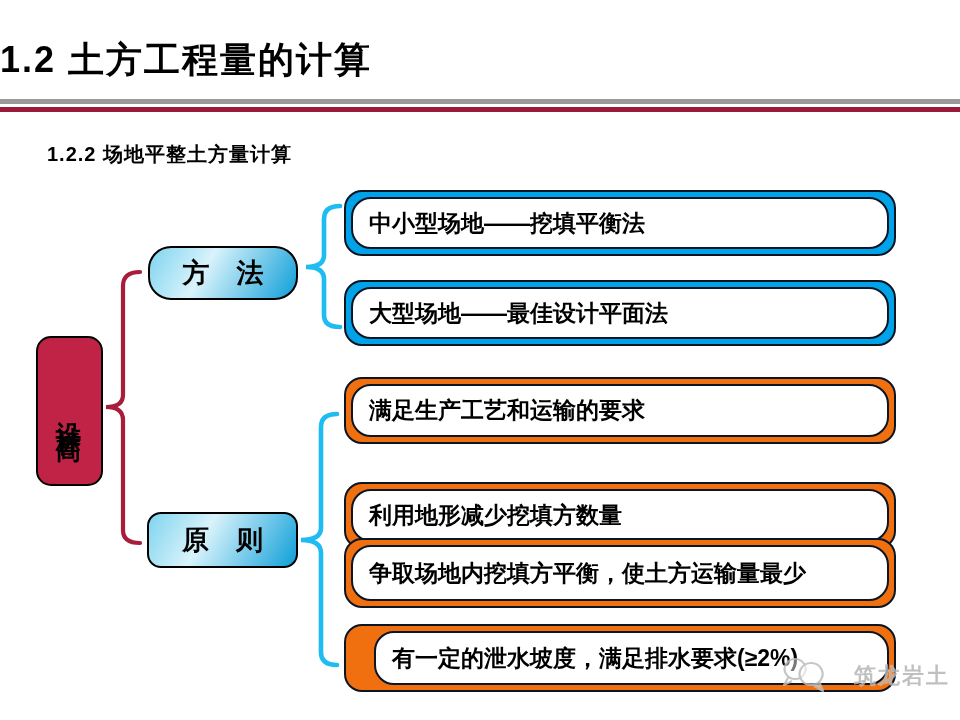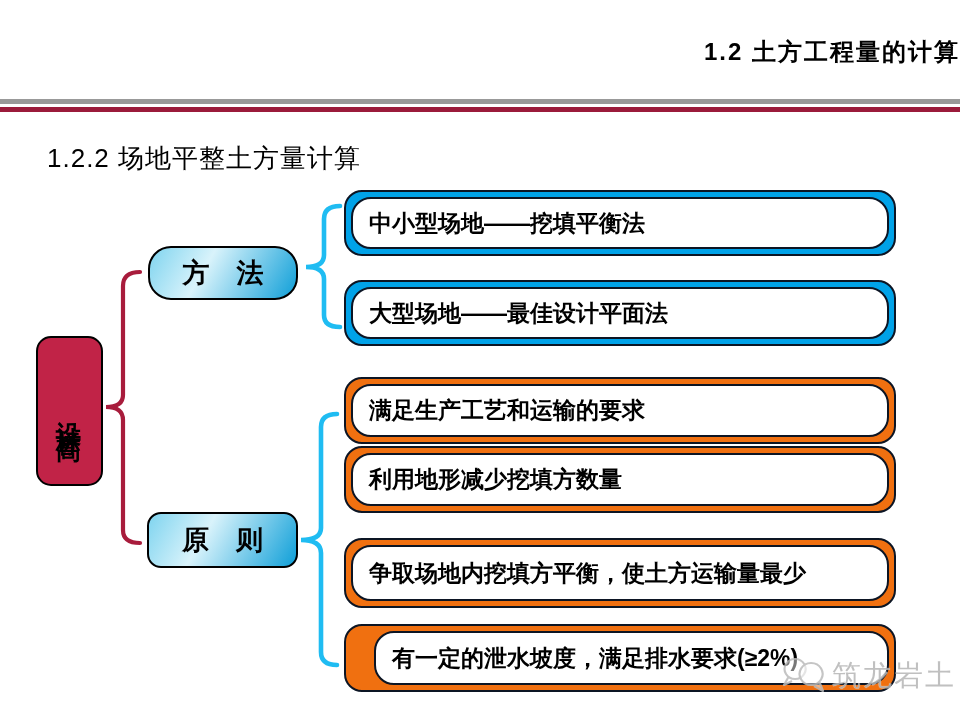--- a/index.html
+++ b/index.html
@@ -5,29 +5,29 @@
   html,body{margin:0;padding:0;background:#e8e8e8;}
   .slide{
     position:relative;width:960px;height:720px;margin:0 auto;
     background:#ffffff;overflow:hidden;
     font-family:"Liberation Sans","DejaVu Sans",sans-serif;
     color:#000;
   }
   
   .title{
     position:absolute;top:36px;left:0;width:100%;
-    text-align:right;font-size:24px;font-weight:bold;
+    text-align:left;font-size:36px;font-weight:bold;
     letter-spacing:2px;color:#000;
   }
   .rule{position:absolute;left:0;width:960px;}
   .rule.gray{top:99px;height:5px;background:#999999;}
   .rule.crimson{top:107px;height:5px;background:#9b1b3b;}
   .subtitle{
     position:absolute;top:141px;left:47px;
-    font-size:26px;font-weight:normal;letter-spacing:1px;
+    font-size:20px;font-weight:bold;letter-spacing:1px;
   }
   
   .root-box{
     position:absolute;left:36px;top:336px;width:67px;height:150px;
     box-sizing:border-box;background:#c12347;border:2.5px solid #000;
     border-radius:15px;display:flex;align-items:center;justify-content:center;
   }
   .root-box .vtext{
     writing-mode:vertical-rl;text-orientation:upright;
     font-size:25px;font-weight:bold;letter-spacing:5px;color:#000;
@@ -51,33 +51,34 @@
   .item.orange{background:#f07010;}
   .item .inner{
     box-sizing:border-box;height:100%;width:100%;
     background:#ffffff;border:2px solid #0c1524;border-radius:20px;
     display:flex;align-items:center;padding:0 10px 0 16px;
     font-size:23px;font-weight:bold;white-space:nowrap;color:#000;
   }
   #item-m1{top:190px;height:66px;}
   #item-m2{top:280px;height:66px;}
   #item-p1{top:377px;height:67px;}
-  #item-p2{top:446px;height:67px;}
+  #item-p2{top:482px;height:67px;}
   #item-p3{top:538px;height:70px;}
   #item-p4{top:624px;height:68px;padding-left:28px;}
   
   .braces{position:absolute;left:0;top:0;width:960px;height:720px;pointer-events:none;}
   
   .watermark{
     position:absolute;left:780px;top:650px;height:52px;
     display:flex;align-items:center;z-index:6;opacity:0.85;
   }
   .watermark .wm-text{
-    font-size:29px;font-weight:normal;color:#b6b6b6;letter-spacing:2px;
+    font-size:22px;font-weight:bold;color:#b6b6b6;letter-spacing:2px;
     text-shadow:0 0 1px #ffffff;
+    margin-left:22px;
   }
 </style>
 </head>
 <body>
 
 <div class="slide">
 
   <div class="title">1.2 土方工程量的计算</div>
   <div class="rule gray"></div>
   <div class="rule crimson"></div>

